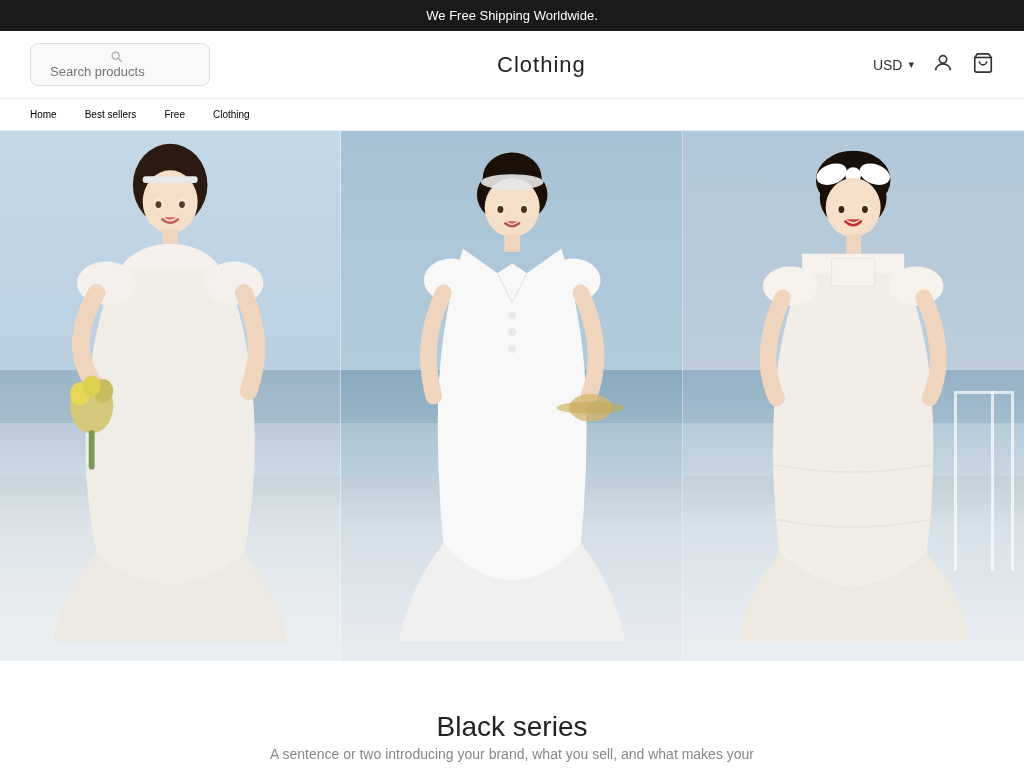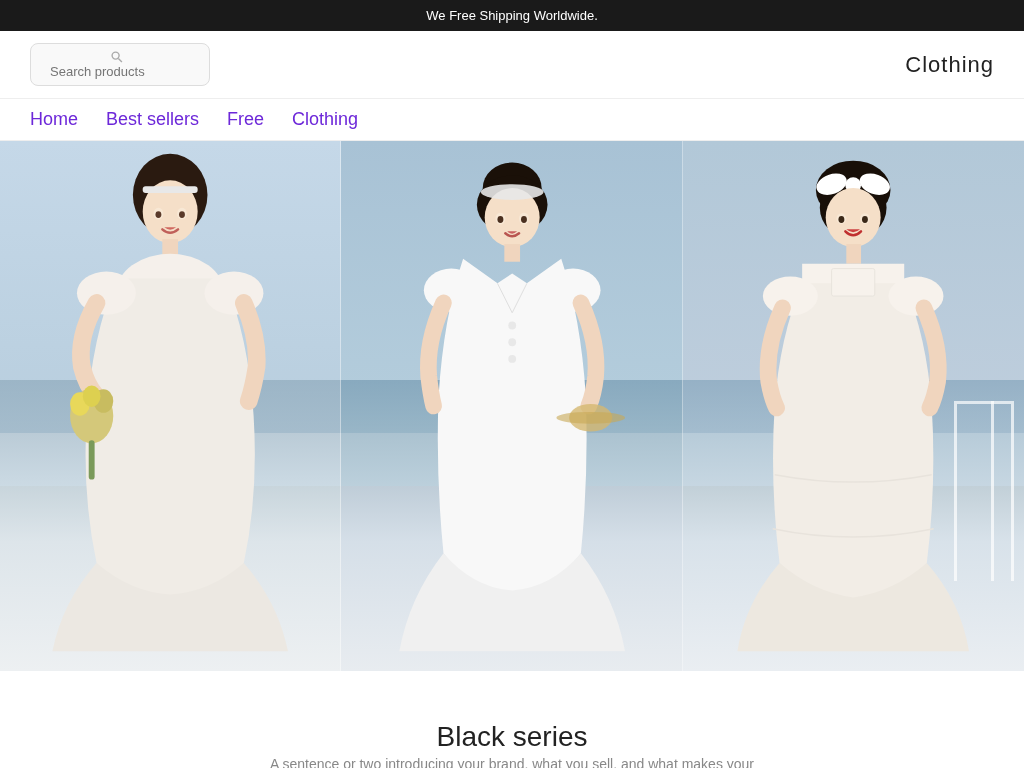--- a/index.html
+++ b/index.html
@@ -80,22 +80,22 @@
     
     .nav {
       padding: 10px 30px;
       display: flex;
       gap: 28px;
       border-bottom: 1px solid #eee;
     }
 
     .nav a {
       text-decoration: none;
-      color: #6d28d9;
-      font-size: 18px;
+      color: #000000;
+      font-size: 10px;
     }
 
     
     .hero {
       display: grid;
       grid-template-columns: 1fr 1fr 1fr;
       width: 100%;
       height: 530px;
       overflow: hidden;
     }
@@ -211,20 +211,39 @@
   <div class="search-box">
     <svg class="search-icon-svg" viewBox="0 0 20 20" fill="none" stroke="#aaa" stroke-width="2">
       <circle cx="8" cy="8" r="5"></circle>
       <line x1="12" y1="12" x2="17" y2="17"></line>
     </svg>
     <input type="text" placeholder="Search products" style="">
   </div>
 
   <div class="logo">Clothing</div>
 
+  <div class="header-right">
+    <div class="currency-selector">
+      <span>USD</span>
+      <span class="chevron-icon">▾</span>
+    </div>
+    <div class="header-icon">
+      <svg width="22" height="22" viewBox="0 0 24 24" fill="none" stroke="#333" stroke-width="1.8">
+        <circle cx="12" cy="8" r="4"></circle>
+        <path d="M4 20c0-4 3.6-7 8-7s8 3 8 7"></path>
+      </svg>
+    </div>
+    <div class="header-icon">
+      <svg width="22" height="22" viewBox="0 0 24 24" fill="none" stroke="#333" stroke-width="1.8">
+        <path d="M6 2L3 6v14a2 2 0 002 2h14a2 2 0 002-2V6l-3-4z"></path>
+        <line x1="3" y1="6" x2="21" y2="6"></line>
+        <path d="M16 10a4 4 0 01-8 0"></path>
+      </svg>
+    </div>
+  </div>
 </header>
 
 <nav class="nav">
   <a href="#">Home</a>
   <a href="#">Best sellers</a>
   <a href="#">Free</a>
   <a href="#">Clothing</a>
 </nav>
 
 <section class="hero">

